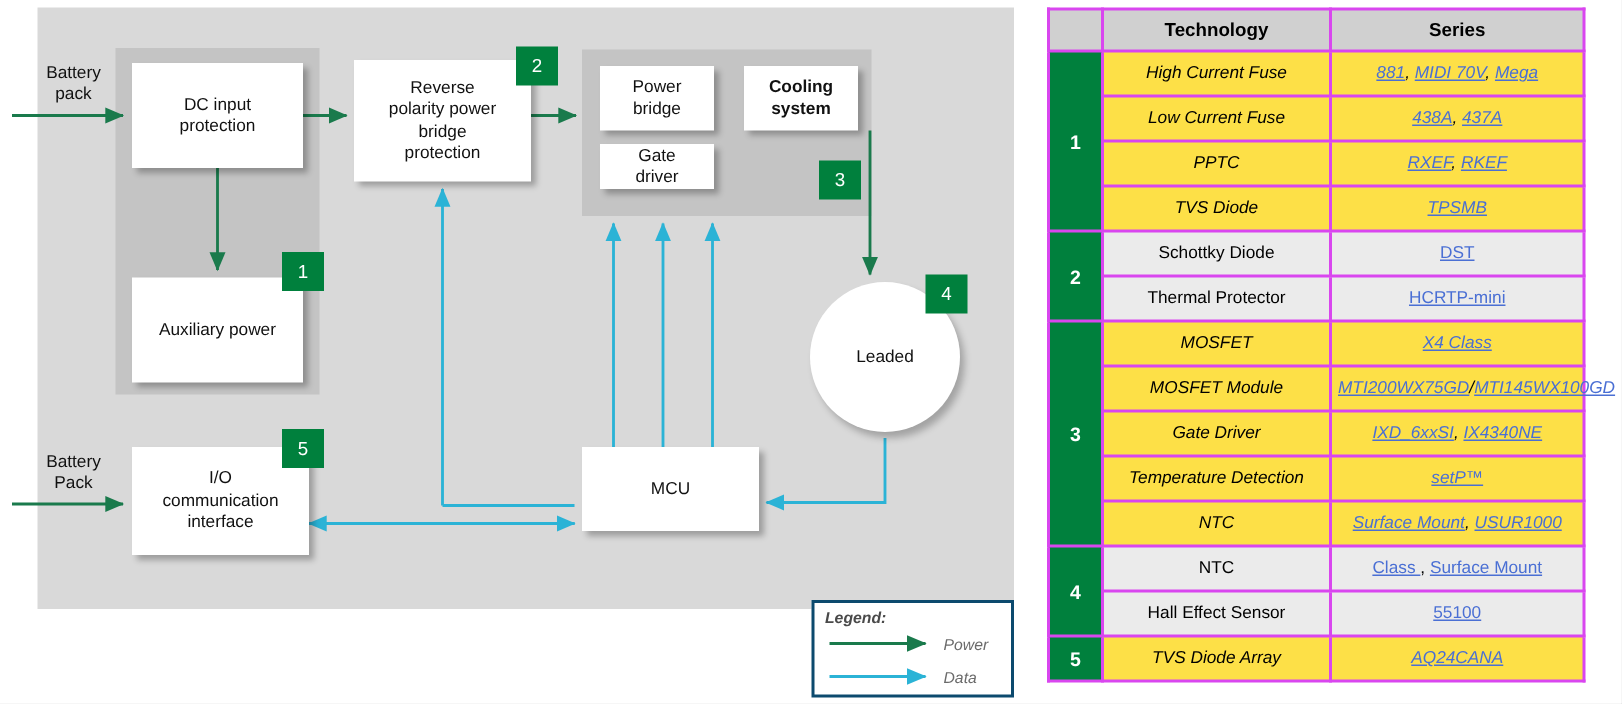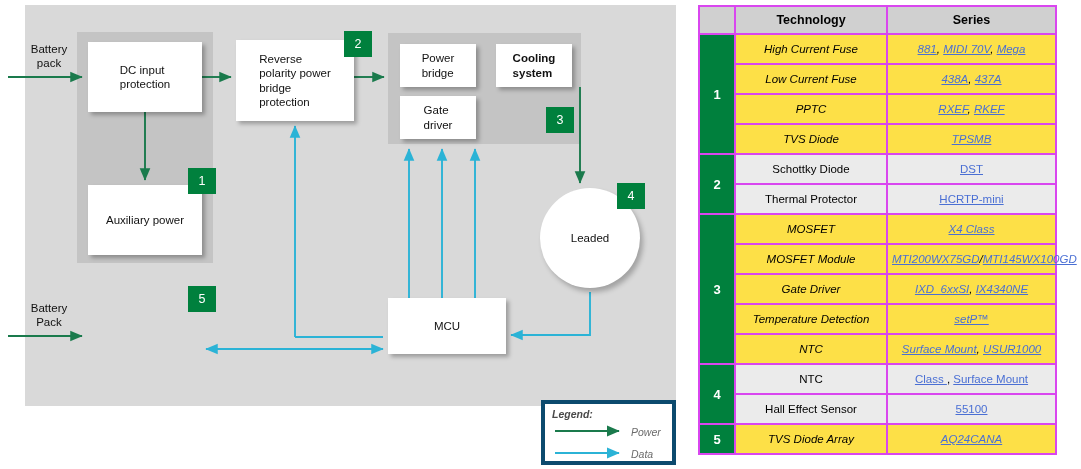--- a/index.html
+++ b/index.html
@@ -7,29 +7,29 @@
        font-family:"Liberation Sans","DejaVu Sans",sans-serif;}
 
   
   #diagram{position:absolute;left:0;top:0;width:690px;height:469px;}
   .panel-bg{position:absolute;left:25px;top:5px;width:651px;height:401px;background:#d9d9d9;}
   .group-box{position:absolute;background:#c4c4c4;}
   #grp-input{left:77px;top:32px;width:136px;height:231px;}
   #grp-power{left:388px;top:33px;width:193px;height:111px;}
 
   .node{position:absolute;background:#ffffff;box-shadow:3px 3px 4px rgba(0,0,0,.28);
-        display:flex;align-items:center;justify-content:center;text-align:left;
+        display:flex;align-items:center;justify-content:center;text-align:center;
         font-size:11.5px;color:#111;line-height:1.25;padding:2px;box-sizing:border-box;}
   .node.circle{border-radius:50%;box-shadow:3px 4px 5px rgba(0,0,0,.25);}
 
   #n-dcinput{left:88px;top:42px;width:114px;height:70px;}
   #n-aux{left:88px;top:185px;width:114px;height:70px;}
   #n-revpol{left:236px;top:40px;width:118px;height:81px;}
   #n-powerbridge{left:400px;top:44px;width:76px;height:43px;}
-  #n-gatedriver{left:400px;top:96px;width:76px;height:43px;}
+  #n-gatedriver{left:400px;top:96px;width:76px;height:30px;}
   #n-cooling{left:496px;top:44px;width:76px;height:43px;font-weight:bold;}
   #n-motor{left:540px;top:188px;width:100px;height:100px;}
   #n-mcu{left:388px;top:298px;width:118px;height:56px;}
   #n-io{left:88px;top:298px;width:118px;height:72px;}
 
   
   .badge{position:absolute;background:#00803d;color:#fff;font-size:12.5px;
          display:flex;align-items:center;justify-content:center;font-weight:400;}
   #b1{left:188px;top:168px;width:28px;height:26px;}
   #b2{left:344px;top:31px;width:28px;height:26px;}
@@ -39,21 +39,21 @@
 
   
   .freelabel{position:absolute;font-size:11.5px;color:#111;text-align:center;line-height:1.2;}
   #lbl-bat1{left:20px;top:43px;width:58px;}
   #lbl-bat2{left:20px;top:302px;width:58px;}
 
   svg.wires{position:absolute;left:0;top:0;width:690px;height:469px;overflow:visible;}
 
   
   #legend{position:absolute;left:541px;top:400px;width:135px;height:65px;
-          background:#fff;border:4px solid #0c4a6e;box-sizing:border-box;}
+          background:#fff;border:2px solid #0c4a6e;box-sizing:border-box;}
   #legend .ltitle{position:absolute;left:7px;top:4px;font-size:10.5px;font-style:italic;
                   color:#4a4a4a;font-weight:bold;}
   #legend .ltxt{position:absolute;font-size:10.5px;font-style:italic;color:#6b6b6b;}
   #lg-power-txt{left:86px;top:22px;}
   #lg-data-txt{left:86px;top:44px;}
 
   
   #tablewrap{position:absolute;left:698px;top:5px;width:357px;height:453px;}
   table.spec{border-collapse:collapse;width:357px;table-layout:fixed;
              font-size:11px;color:#000;}
@@ -120,20 +120,21 @@
   <div class="freelabel" id="lbl-bat2">Battery<br>Pack</div>
 
   <div class="node" id="n-dcinput">DC input<br>protection</div>
   <div class="node" id="n-aux">Auxiliary power</div>
   <div class="node" id="n-revpol">Reverse<br>polarity power<br>bridge<br>protection</div>
   <div class="node" id="n-powerbridge">Power<br>bridge</div>
   <div class="node" id="n-gatedriver">Gate<br>driver</div>
   <div class="node" id="n-cooling">Cooling<br>system</div>
   <div class="node circle" id="n-motor">Leaded</div>
   <div class="node" id="n-mcu">MCU</div>
+  <div class="node" id="n-io">I/O<br>communication<br>interface</div>
 
   <div class="badge" id="b1">1</div>
   <div class="badge" id="b2">2</div>
   <div class="badge" id="b3">3</div>
   <div class="badge" id="b4">4</div>
   <div class="badge" id="b5">5</div>
 
   <div id="legend">
     <div class="ltitle">Legend:</div>
     <svg width="135" height="65" style="position:absolute;left:0;top:0">

